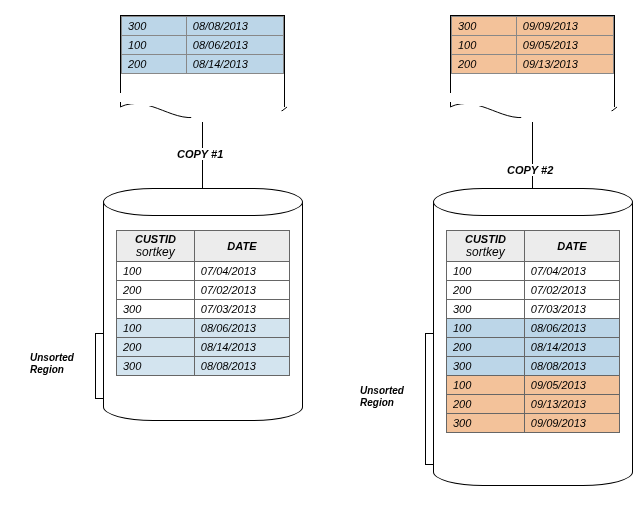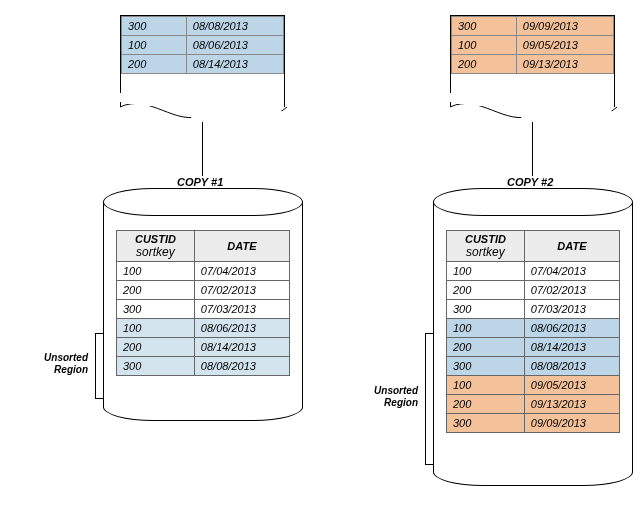--- a/index.html
+++ b/index.html
@@ -64,21 +64,20 @@
     width: 0;
     border-left: 1px solid #000;
   }
   .copy-label {
     position: absolute;
     font-size: 11px;
     font-weight: bold;
     text-align: left;
     background: #fff;
     padding: 0 4px;
-    margin-top: 28px;
   }
 
   
   .cyl {
     position: absolute;
     width: 200px;
     box-sizing: border-box;
   }
   .cyl-top {
     width: 200px;
@@ -148,21 +147,20 @@
   .bracket {
     position: absolute;
     border: 1px solid #000;
     border-right: none;
     width: 8px;
   }
   .bracket-label {
     position: absolute;
     font-size: 10px;
     font-weight: bold;
-    text-align: right;
     line-height: 12px;
   }
 </style>
 </head>
 <body>
 
 <div class="stage">
 
   <div class="page" style="left:110px; top:5px;">
     <table class="mini mini-blue">
@@ -205,21 +203,21 @@
       </table>
     <svg class="page-svg" viewBox="0 0 167 24">
       <path d="M0,6 C30,-8 55,26 84,14 C115,2 140,30 167,6" fill="#fff" stroke="#000" stroke-width="1"></path>
     </svg>
   </div>
 
   <div class="vline" style="left:192px; top:112px; height:66px;"></div>
   <div class="copy-label" style="left:163px; top:138px;">COPY #1</div>
 
   <div class="vline" style="left:522px; top:112px; height:66px;"></div>
-  <div class="copy-label" style="left:493px; top:138px;">COPY #2</div>
+  <div class="copy-label" style="left:493px; top:154px;">COPY #2</div>
 
   <div class="cyl" style="left:93px; top:178px; height:235px;">
     <div class="cyl-top"></div>
     <div class="cyl-body" style="height:205px;">
       <div class="cyl-inner">
         <table class="datatbl">
           <tbody>
               <tr>
             <th>
               <span>CUSTID</span>

